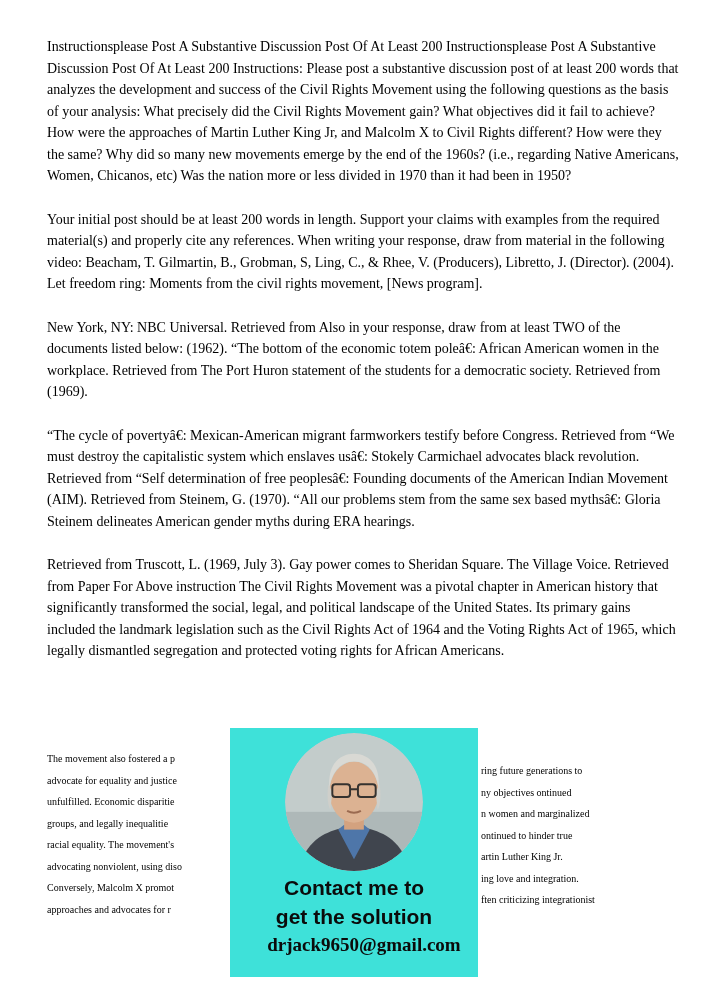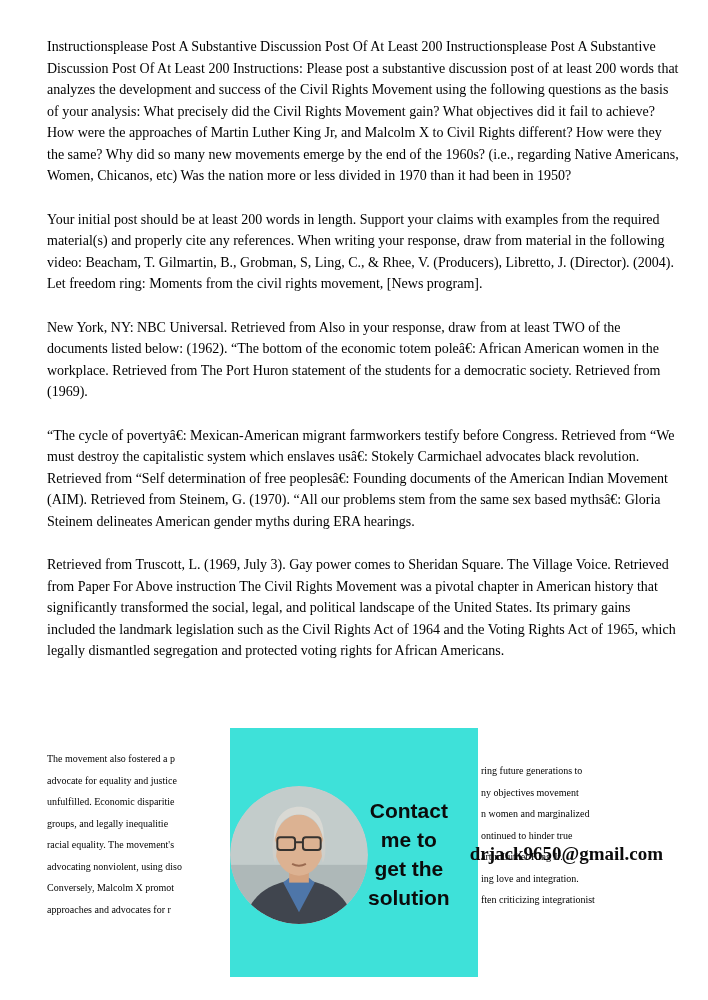--- a/index.html
+++ b/index.html
@@ -33,21 +33,21 @@
     white-space: nowrap;
     overflow: visible;
   }
   .frag-right { position: absolute; left: 434px; top: 12px; }
   .overlay {
     position: absolute;
     left: 230px; top: 728px;
     width: 248px; height: 249px;
     z-index: 5;
     display: flex;
-    flex-direction: row;
+    flex-direction: column;
     align-items: center;
     background: #3ee1d9;
   }
   .avatar {
     margin-top: 5px;
     width: 138px; height: 138px;
     border-radius: 50%;
     overflow: hidden;
     flex: 0 0 auto;
   }
@@ -82,21 +82,21 @@
   <p>Retrieved from Truscott, L. (1969, July 3). Gay power comes to Sheridan Square. The Village Voice. Retrieved from Paper For Above instruction The Civil Rights Movement was a pivotal chapter in American history that significantly transformed the social, legal, and political landscape of the United States. Its primary gains included the landmark legislation such as the Civil Rights Act of 1964 and the Voting Rights Act of 1965, which legally dismantled segregation and protected voting rights for African Americans.</p>
 </div>
 
 <div class="obscured">
   <div class="line">
     <span class="frag-left">The movement also fostered a p</span>
     <span class="frag-right">ring future generations to</span>
   </div>
   <div class="line">
     <span class="frag-left">advocate for equality and justice</span>
-    <span class="frag-right">ny objectives movement</span>
+    <span class="frag-right">ny objectives ontinued</span>
   </div>
   <div class="line">
     <span class="frag-left">unfulfilled. Economic disparitie</span>
     <span class="frag-right">n women and marginalized</span>
   </div>
   <div class="line">
     <span class="frag-left">groups, and legally inequalitie</span>
     <span class="frag-right">ontinued to hinder true</span>
   </div>
   <div class="line">

